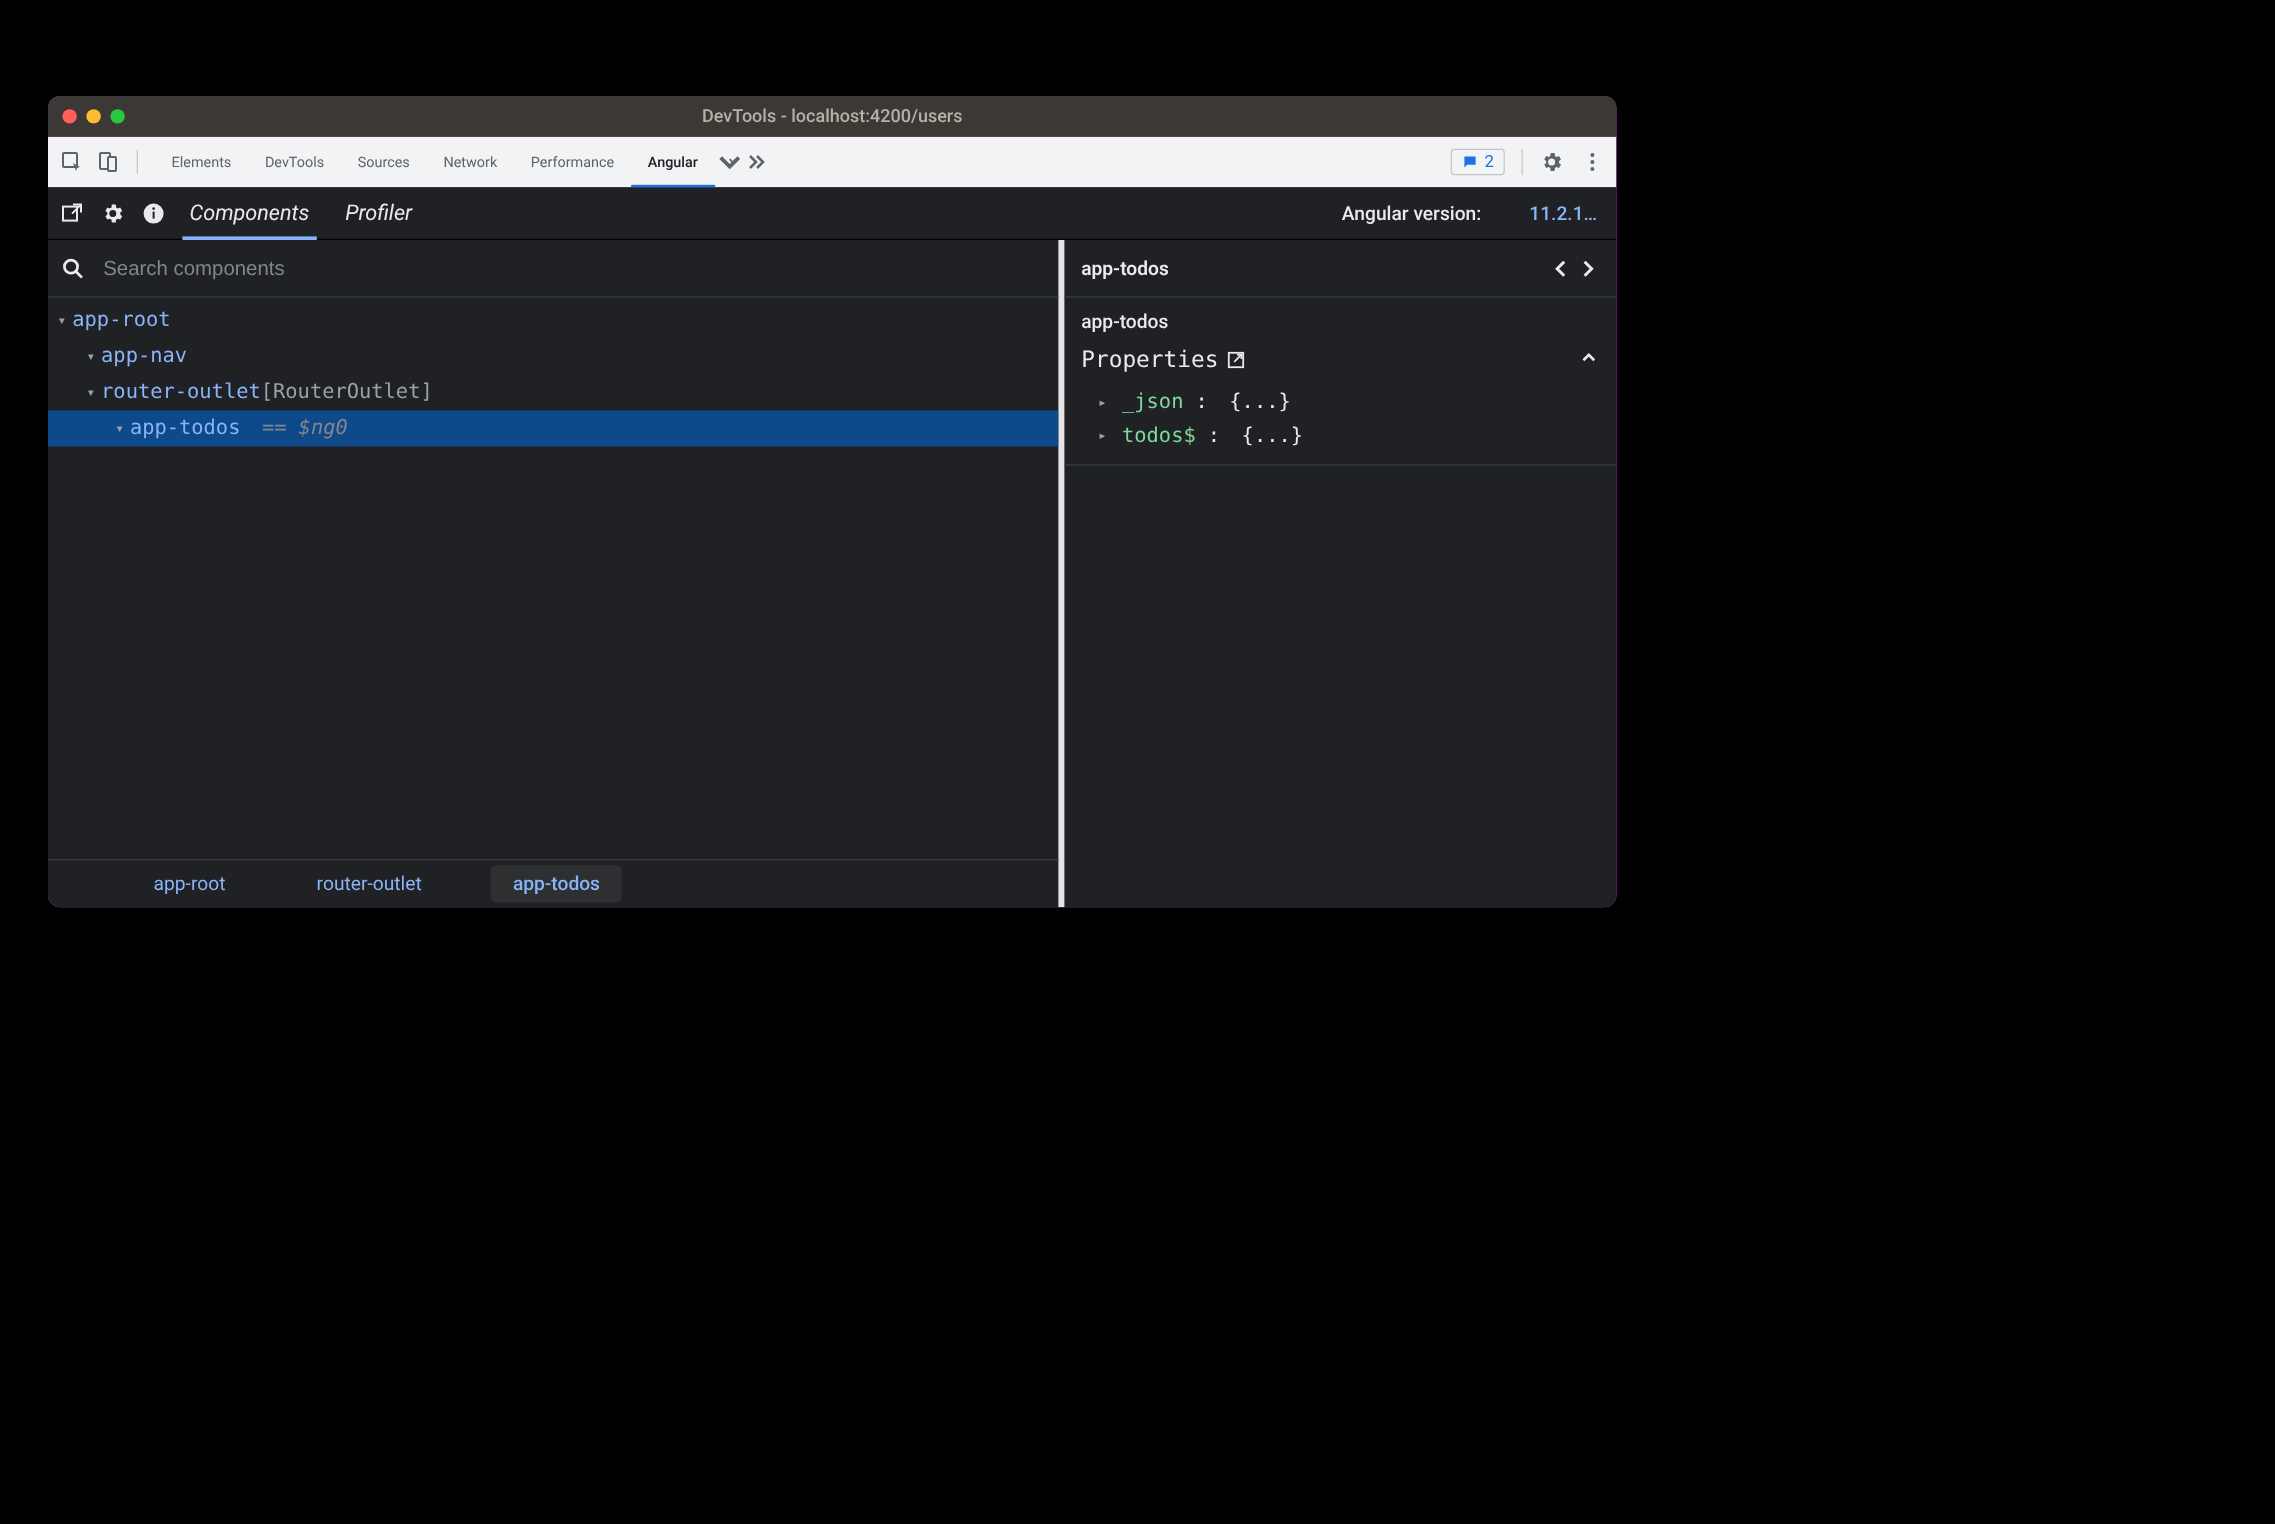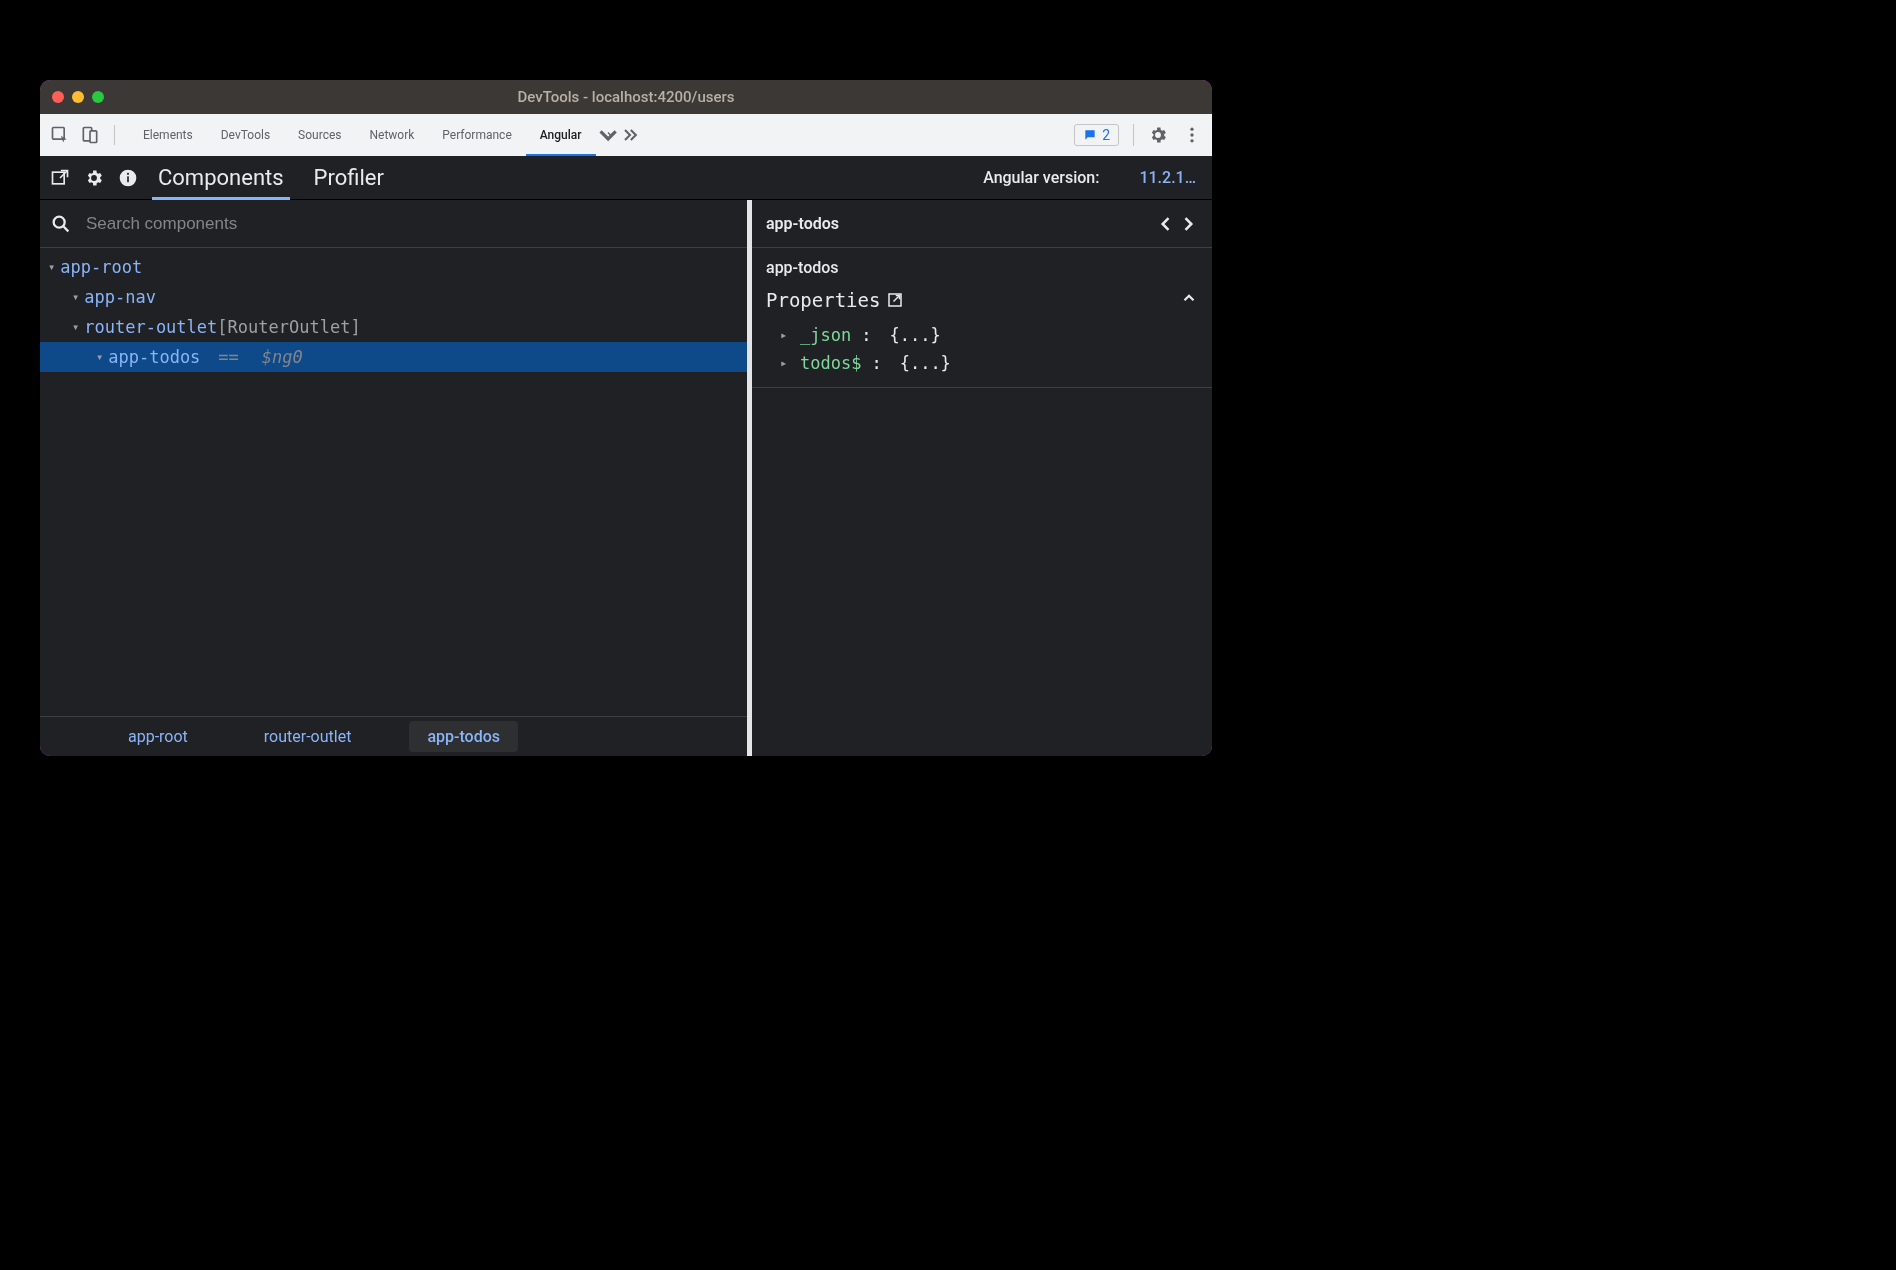--- a/index.html
+++ b/index.html
@@ -8,21 +8,21 @@
   font-family: -apple-system, BlinkMacSystemFont, "Segoe UI", Roboto, sans-serif;
   width: 1896px;
   height: 1270px;
   display: flex;
   align-items: flex-start;
   justify-content: flex-start;
   padding-top: 80px;
   padding-left: 40px;
 }
 .window {
-  width: 1172px;
+  width: 1307px;
   background: #d946ef;
   border-radius: 10px;
   overflow: hidden;
   box-shadow: 0 20px 60px rgba(0,0,0,0.5);
 }
 .titlebar {
   background: #3c3836;
   height: 34px;
   display: flex;
   align-items: center;
@@ -138,27 +138,28 @@
   display: flex;
   align-items: center;
   justify-content: center;
 }
 .ah-tabs {
   display: flex;
   gap: 18px;
 }
 .ah-tab {
   color: #e8eaed;
-  font-size: 22px;
+  font-size: 18px;
   padding: 0 6px;
   height: 44px;
   display: flex;
   align-items: center;
   position: relative;
   cursor: pointer;
+  font-style: italic;
 }
 .ah-tab.active::after {
   content: "";
   position: absolute;
   bottom: 0;
   left: 0;
   right: 0;
   height: 3px;
   background: #8ab4f8;
 }
@@ -445,21 +446,21 @@
             <span class="tree-caret">▾</span>
             <span>router-outlet</span>
               <span class="tree-bracket">[</span>
               <span class="tree-bracket">RouterOutlet</span>
               <span class="tree-bracket">]</span>
           </div>
           <div class="tree-row selected" style="padding-left:56px">
             <span class="tree-caret">▾</span>
             <span>app-todos</span>
             <span class="tree-eq">==</span>
-            <span class="tree-var" style="margin-left:23px">$ng0</span>
+            <span class="tree-var" style="margin-left:10px">$ng0</span>
           </div>
         </div>
 
         <div class="breadcrumb">
           <div class="bc-item">app-root</div>
           <div class="bc-gap"></div>
           <div class="bc-item">router-outlet</div>
           <div class="bc-gap"></div>
           <div class="bc-item active">app-todos</div>
         </div>

